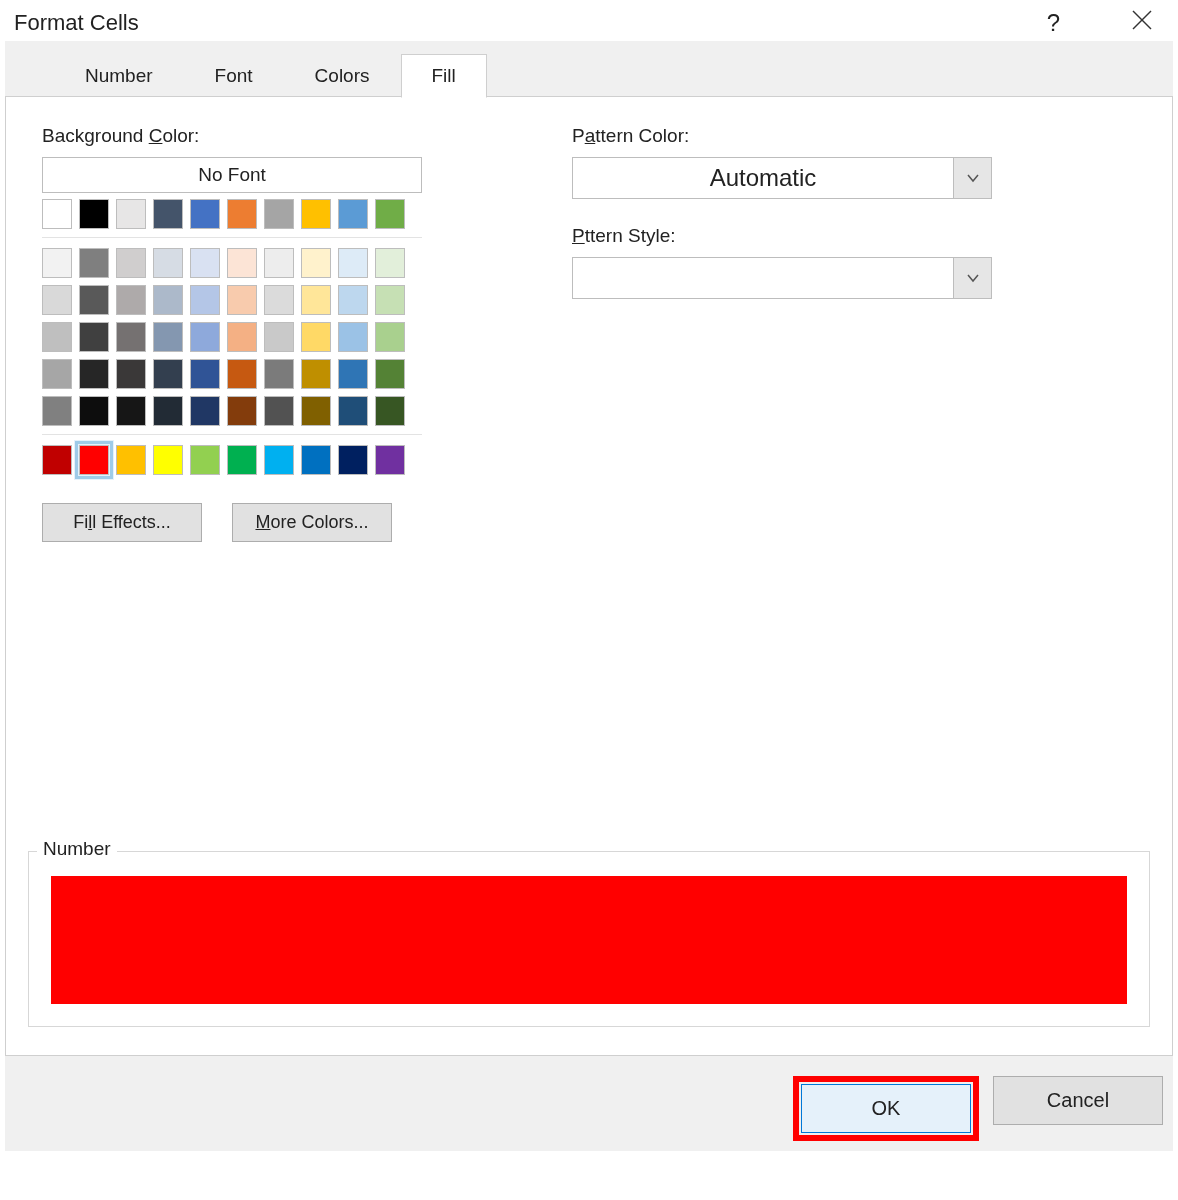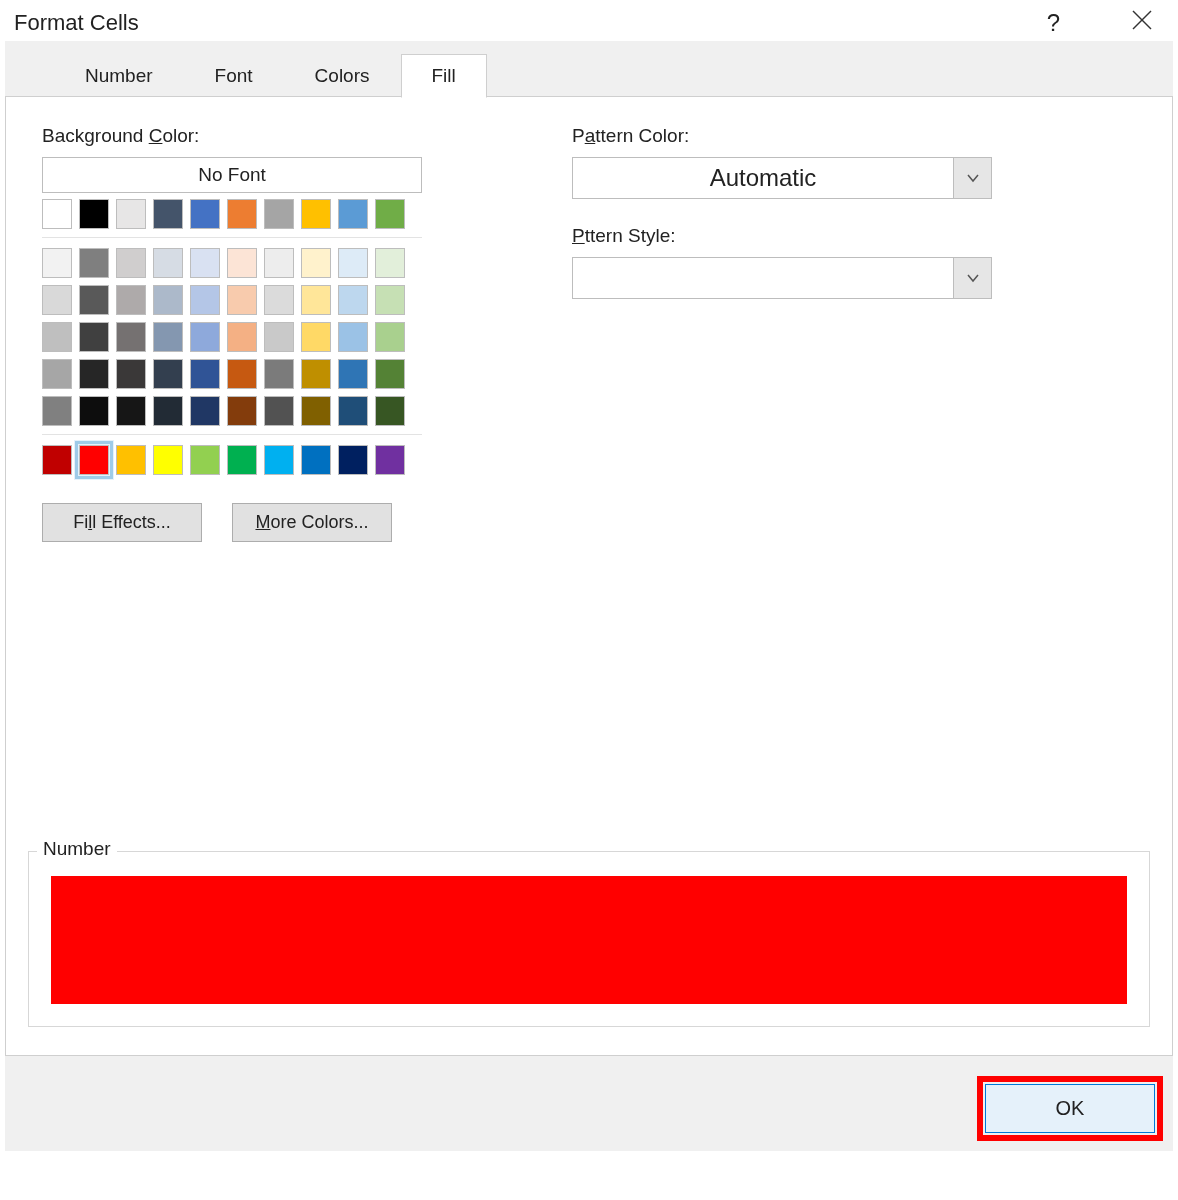--- a/index.html
+++ b/index.html
@@ -375,15 +375,16 @@
       <div class="sample-box" id="sample-box" style="background: rgb(255, 0, 0);"></div>
     </div>
 
   </div>
 
 
   <div class="footer-btns">
     <span class="ok-highlight">
       <div class="footer-btn btn-ok">OK</div>
     </span>
+    <div class="footer-btn btn-cancel">Cancel</div>
   </div>
 
 </div>
 
 </body></html>

